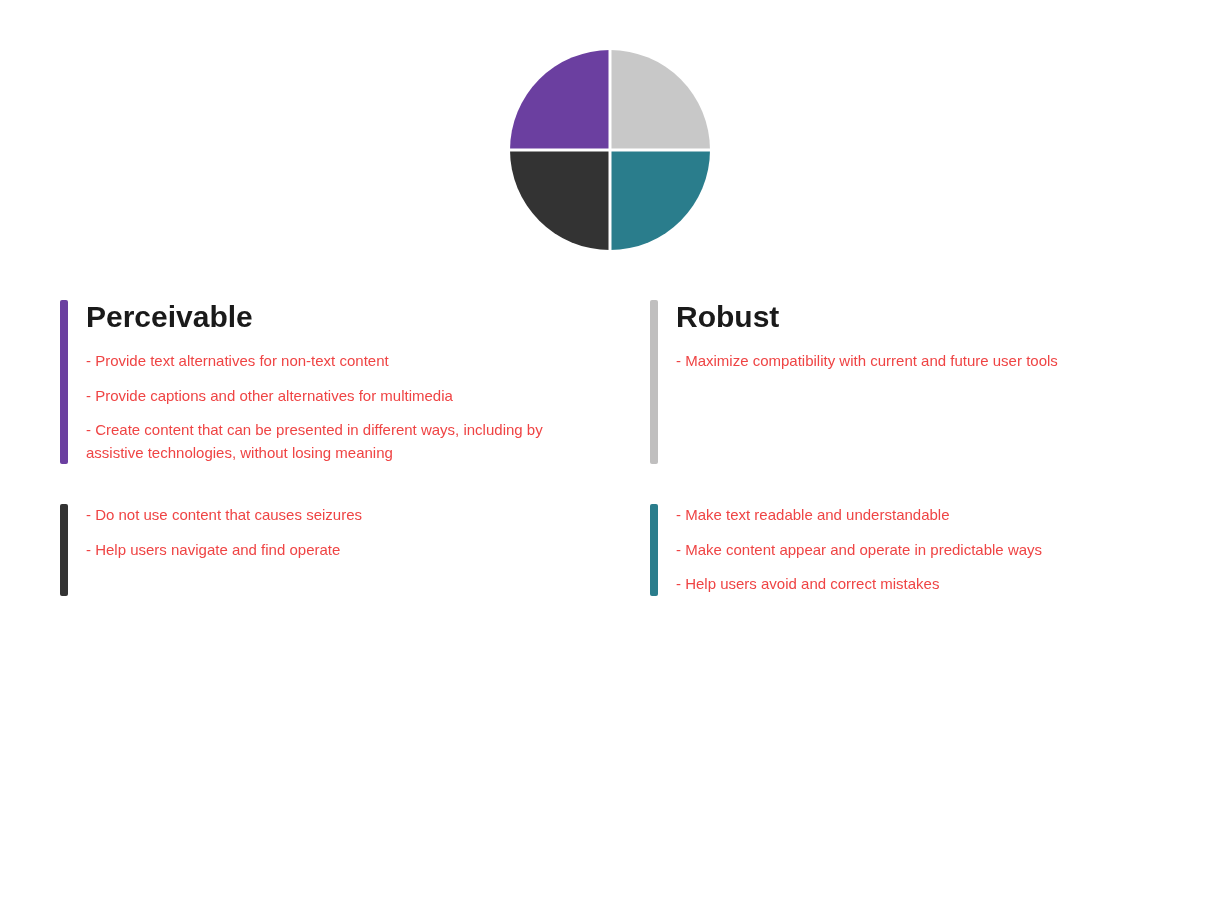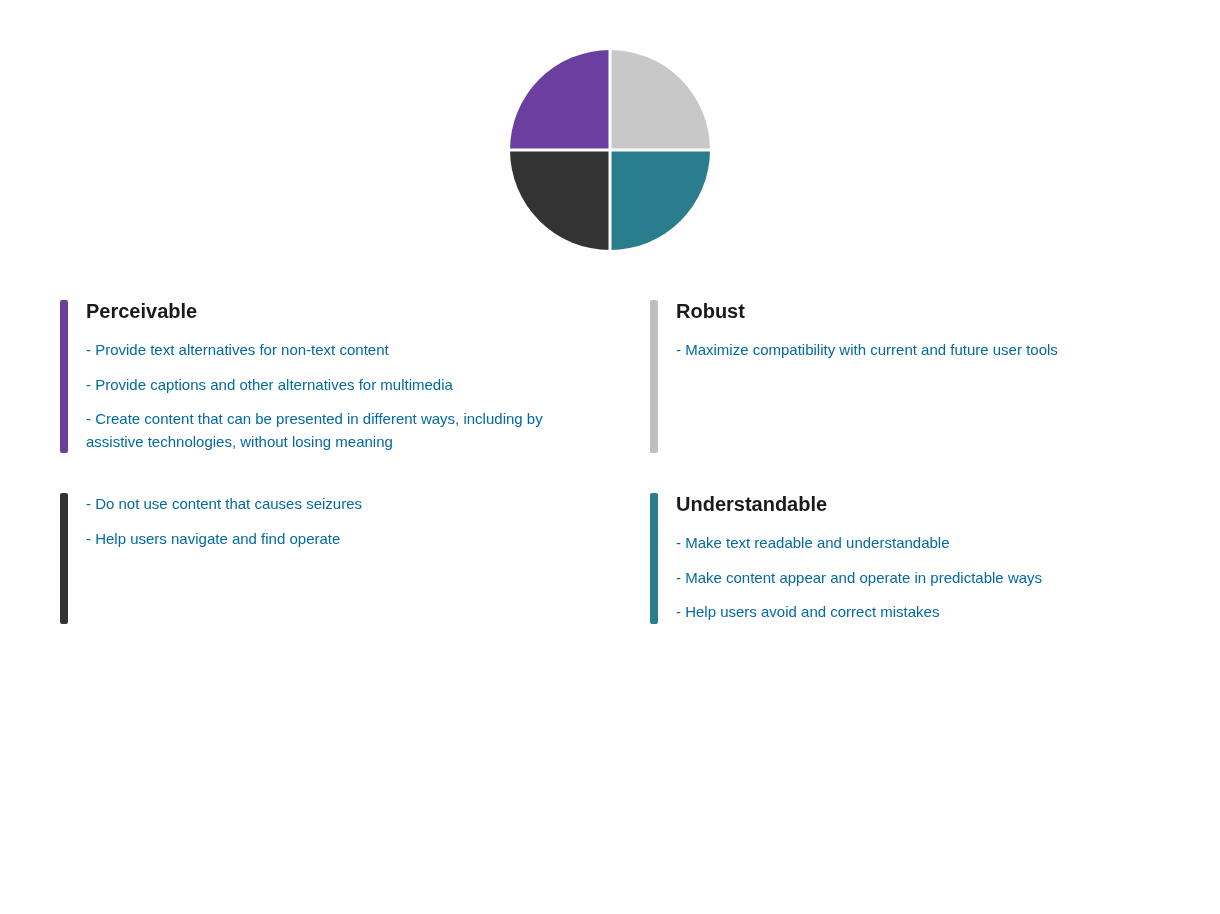--- a/index.html
+++ b/index.html
@@ -51,30 +51,30 @@
       border-radius: 2px;
       flex-shrink: 0;
       margin-right: 18px;
     }
 
     .section-content {
       flex: 1;
     }
 
     .section-title {
-      font-size: 20px;
+      font-size: 30px;
       font-weight: 900;
       color: #1a1a1a;
       margin-bottom: 16px;
       font-family: Arial, sans-serif;
     }
 
     .section-item {
       font-size: 15px;
-      color: #0369a1;
+      color: #ef4444;
       line-height: 1.5;
       margin-bottom: 12px;
       font-family: Arial, sans-serif;
     }
 
     .section-item:last-child {
       margin-bottom: 0;
     }
 
     .bar-purple {
@@ -136,20 +136,19 @@
     <div class="section-bar bar-dark"></div>
     <div class="section-content">
       <div class="section-item">- Do not use content that causes seizures</div>
       <div class="section-item">- Help users navigate and find operate</div>
     </div>
   </div>
 
   <div class="section">
     <div class="section-bar bar-teal"></div>
     <div class="section-content">
-      <div class="section-title">Understandable</div>
       <div class="section-item">- Make text readable and understandable</div>
       <div class="section-item">- Make content appear and operate in predictable ways</div>
       <div class="section-item">- Help users avoid and correct mistakes</div>
     </div>
   </div>
 
 </div>
 
 </body></html>

